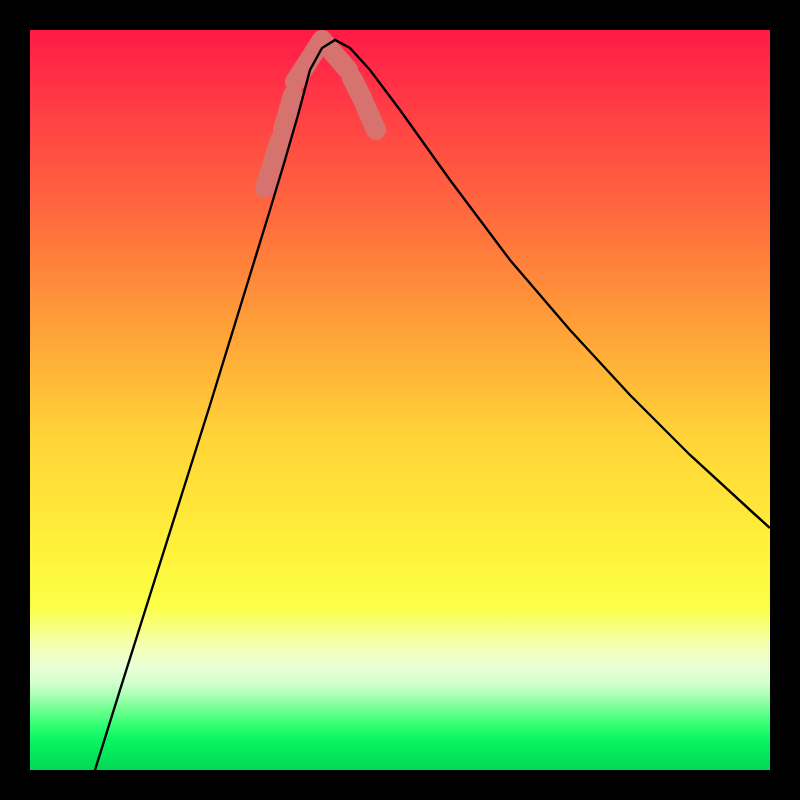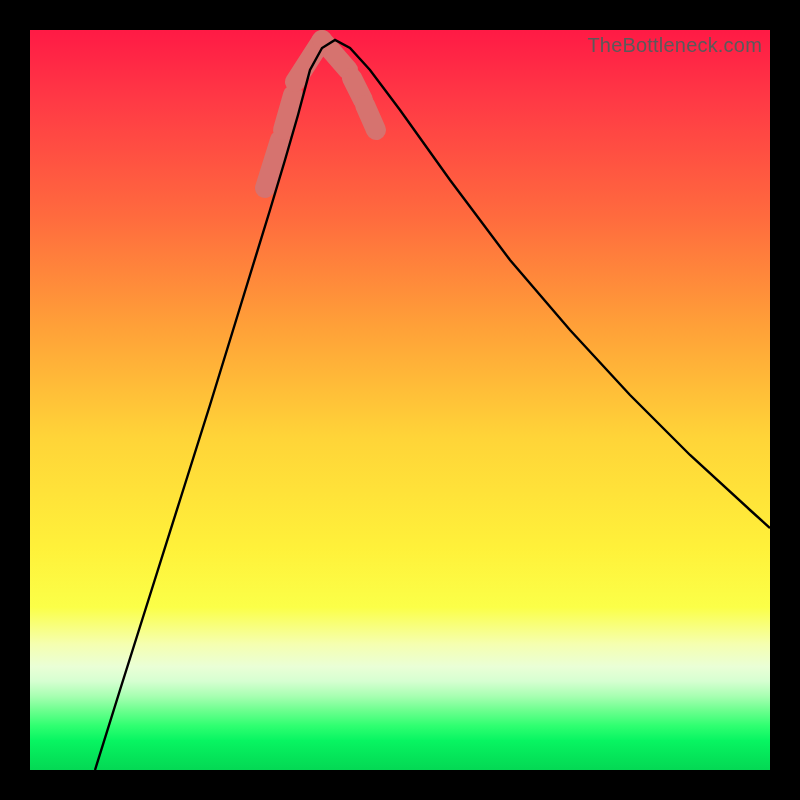--- a/index.html
+++ b/index.html
@@ -61,21 +61,20 @@
     top: 0;
     width: 740px;
     height: 740px;
   }
 </style>
 </head>
 <body>
 
 <div class="frame">
   <div class="plot">
-    <div class="watermark">TheBottleneck.com</div>
     <svg class="curves" viewBox="0 0 740 740" preserveAspectRatio="none">
       <g stroke="#d6736f" stroke-width="20" stroke-linecap="round" fill="none">
         <path d="M235 158 L250 110"></path>
         <path d="M253 100 L263 65"></path>
         <path d="M265 52 L292 10"></path>
         <path d="M292 10 L318 40"></path>
         <path d="M322 48 L333 70"></path>
         <path d="M335 75 L346 100"></path>
       </g>
       <path fill="none" stroke="#000" stroke-width="2.4" d="M65 740 L90 660 L120 565 L150 470 L180 375 L200 310 L220 245 L240 180 L255 130 L268 85 L280 40 L292 18 L305 10 L320 18 L340 40 L370 80 L420 150 L480 230 L540 300 L600 365 L660 425 L720 480 L740 498"></path>

